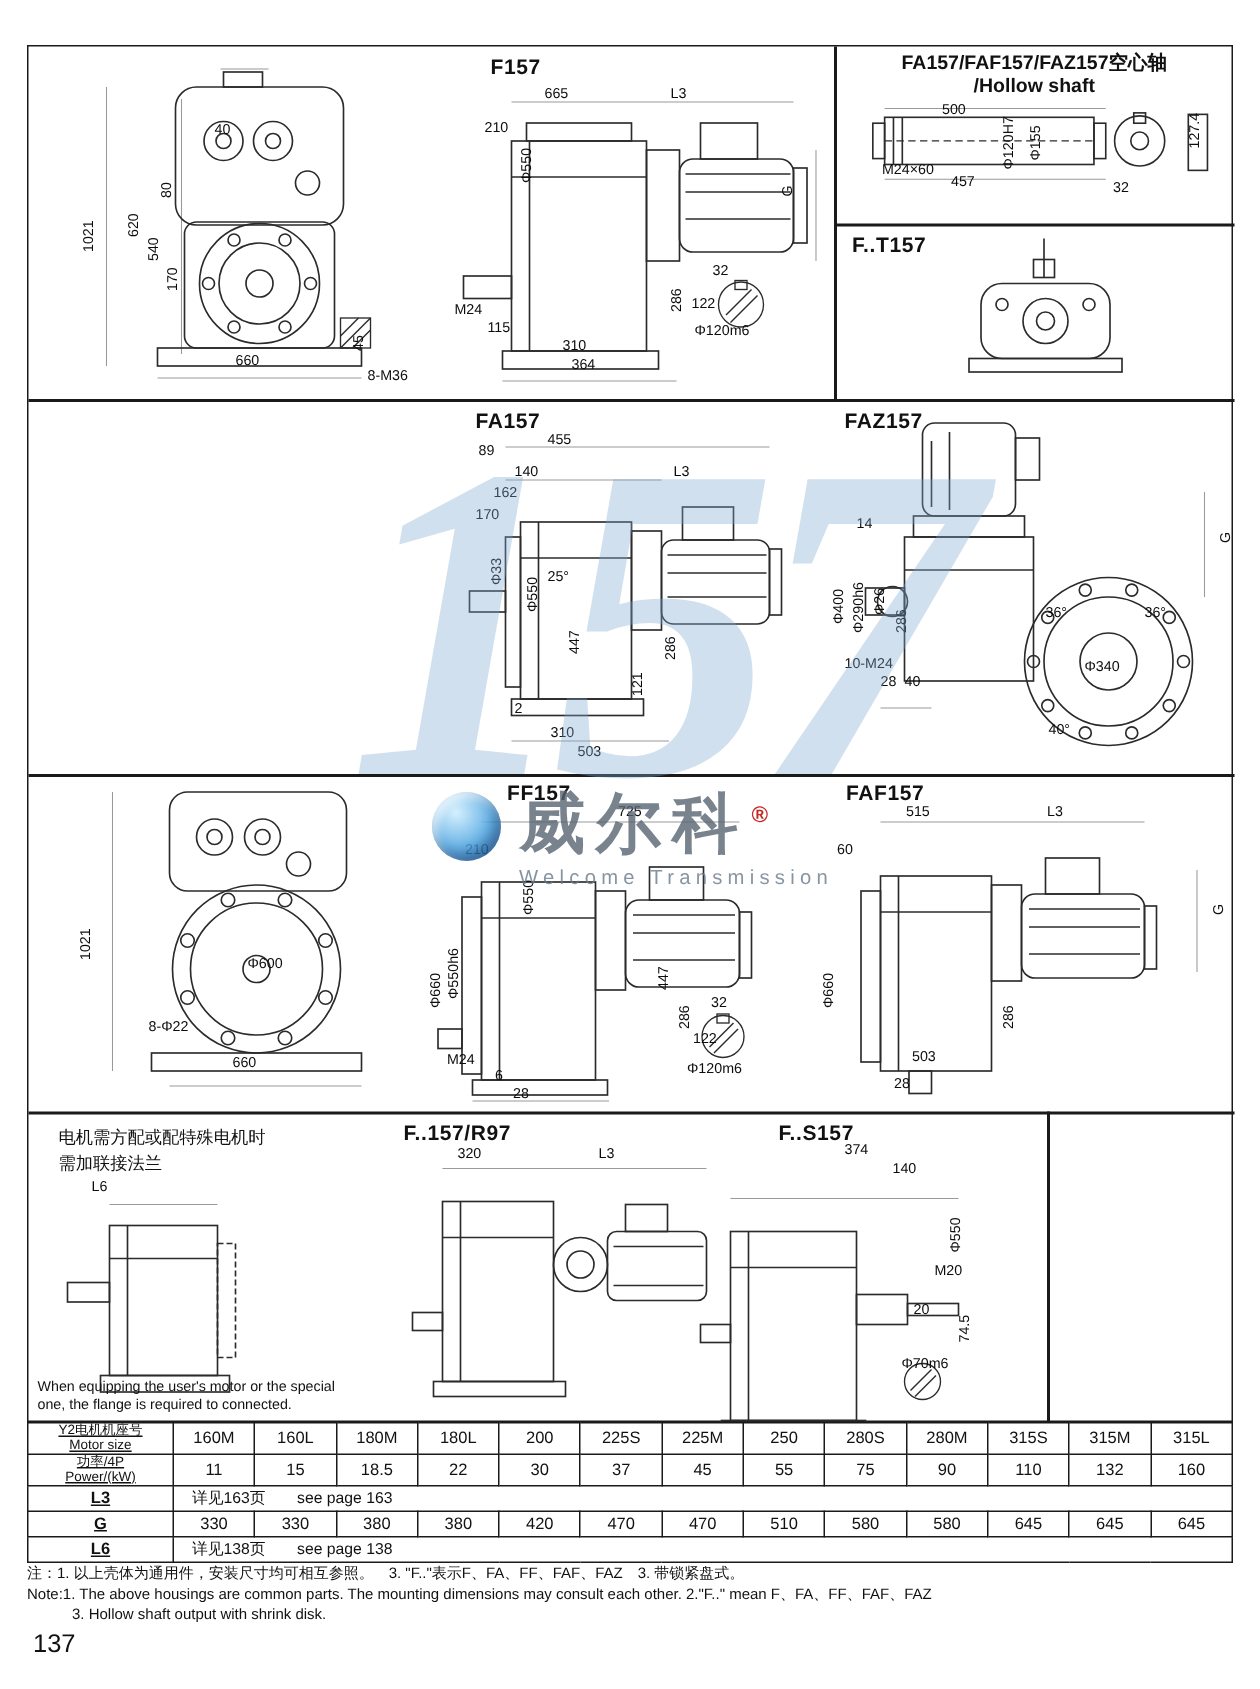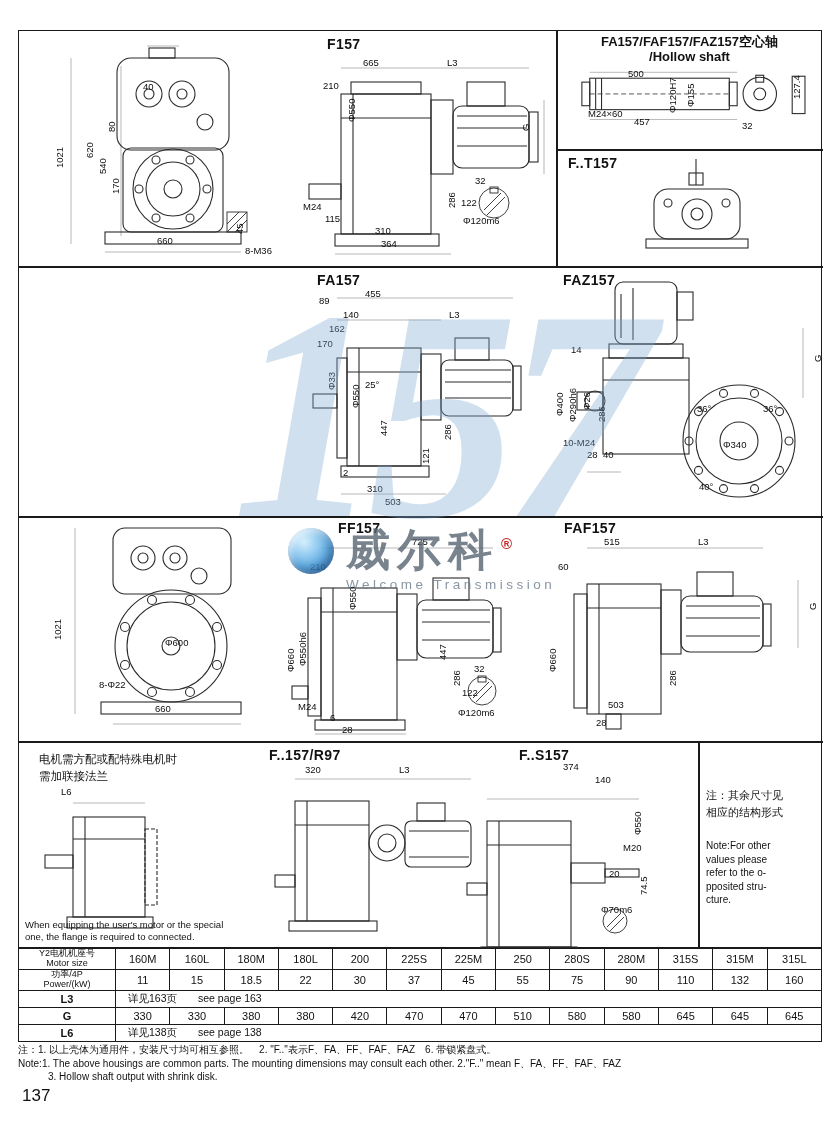--- a/index.html
+++ b/index.html
@@ -12,21 +12,21 @@
   .title { position:absolute; font-weight:bold; font-size:14px; letter-spacing:.4px; z-index:2; white-space:nowrap; }
   .htitle { position:absolute; left:0; top:2px; width:100%; text-align:center; font-weight:bold; font-size:13px; line-height:1.15; z-index:2; }
   .dim { position:absolute; font-size:9.5px; line-height:1; white-space:nowrap; z-index:2; color:#0d0d0d; }
   .dim.rot { transform:rotate(-90deg); transform-origin:left top; }
   .cn-note { position:absolute; font-size:11.5px; line-height:1.45; z-index:2; }
   .en-note { position:absolute; font-size:9.5px; line-height:1.3; z-index:2; }
   .side-cn { position:absolute; left:6px; top:44px; font-size:11px; line-height:1.5; z-index:2; }
   .side-en { position:absolute; left:6px; top:96px; font-size:10px; line-height:1.35; z-index:2; }
   .spec { position:absolute; left:18px; top:948px; width:804px; border-collapse:collapse; table-layout:fixed; z-index:4; background:#fff; }
   .spec td { border:1px solid #1a1a1a; text-align:center; font-size:11px; height:17px; padding:0 1px; overflow:hidden; white-space:nowrap; }
-  .spec td.rowhead { font-size:9px; line-height:1.1; }
+  .spec td.rowhead { font-size:9px; line-height:1.1;text-decoration:underline; }
   .spec td.rowhead.single { font-size:11px; font-weight:bold; }
   .spec td.spanCell { text-align:left; padding-left:12px; font-size:10.5px;margin-top:28px; }
   .fnotes { position:absolute; left:18px; top:1043px; width:804px; font-size:10px; line-height:1.35; z-index:4; }
   .fnotes .indent { padding-left:30px; }
   .pagenum { position:absolute; left:22px; top:1086px; font-size:17px; z-index:4; }
   .wm-big { position:absolute; left:232px; top:288px; font-size:300px; line-height:.85; font-weight:bold; font-style:italic;
             letter-spacing:-14px; color:rgba(126,170,208,.36); z-index:25; pointer-events:none; font-family:Liberation Serif, serif; }
   .wm-logo { position:absolute; left:288px; top:528px; display:flex; gap:12px; align-items:flex-start; z-index:26; pointer-events:none; }
   .globe { width:46px; height:46px; border-radius:50%;
            background:radial-gradient(circle at 35% 30%, #cdeeff, #4aa3e0 55%, #155a9e 95%);
@@ -456,33 +456,20 @@
     </svg>
   <span class="dim" style="left: 100px; top: 19px;">374</span>
       <span class="dim" style="left: 132px; top: 32px;">140</span>
       <span class="dim rot" style="left: 170px; top: 92px;">Φ550</span>
       <span class="dim" style="left: 160px; top: 100px;">M20</span>
       <span class="dim" style="left: 146px; top: 126px;">20</span>
       <span class="dim rot" style="left: 176px; top: 152px;">74.5</span>
       <span class="dim" style="left: 138px; top: 162px;">Φ70m6</span>
     </div>
 
-  <div class="panel" style="left:681px;top:712px;width:121px;height:204px">
-    <div class="side-cn">
-        <div>注：其余尺寸见</div>
-        <div>相应的结构形式</div>
-      </div>
-    <div class="side-en">
-        <div>Note:For other</div>
-        <div>values please</div>
-        <div>refer to the o-</div>
-        <div>pposited stru-</div>
-        <div>cture.</div>
-      </div>
-  </div>
 
 </div>
 
 <table class="spec">
   <colgroup>
     <col style="width:97px">
       <col>
       <col>
       <col>
       <col>
@@ -562,21 +549,21 @@
       <tr>
         <td class="rowhead single">
           <div>L6</div>
         </td>
         <td colspan="13" class="spanCell">详见138页　　see page 138</td>
       </tr>
     </tbody>
 </table>
 
 <div class="fnotes">
-  <div>注：1. 以上壳体为通用件，安装尺寸均可相互参照。　2. "F.."表示F、FA、FF、FAF、FAZ　6. 带锁紧盘式。</div>
+  <div>注：1. 以上壳体为通用件，安装尺寸均可相互参照。　3. "F.."表示F、FA、FF、FAF、FAZ　3. 带锁紧盘式。</div>
   <div>Note:1. The above housings are common parts. The mounting dimensions may consult each other. 2."F.." mean F、FA、FF、FAF、FAZ</div>
   <div class="indent">3. Hollow shaft output with shrink disk.</div>
 </div>
 
 <div class="pagenum">137</div>
 
 <div class="wm-big">157</div>
 <div class="wm-logo">
   <div class="globe"></div>
   <div>

